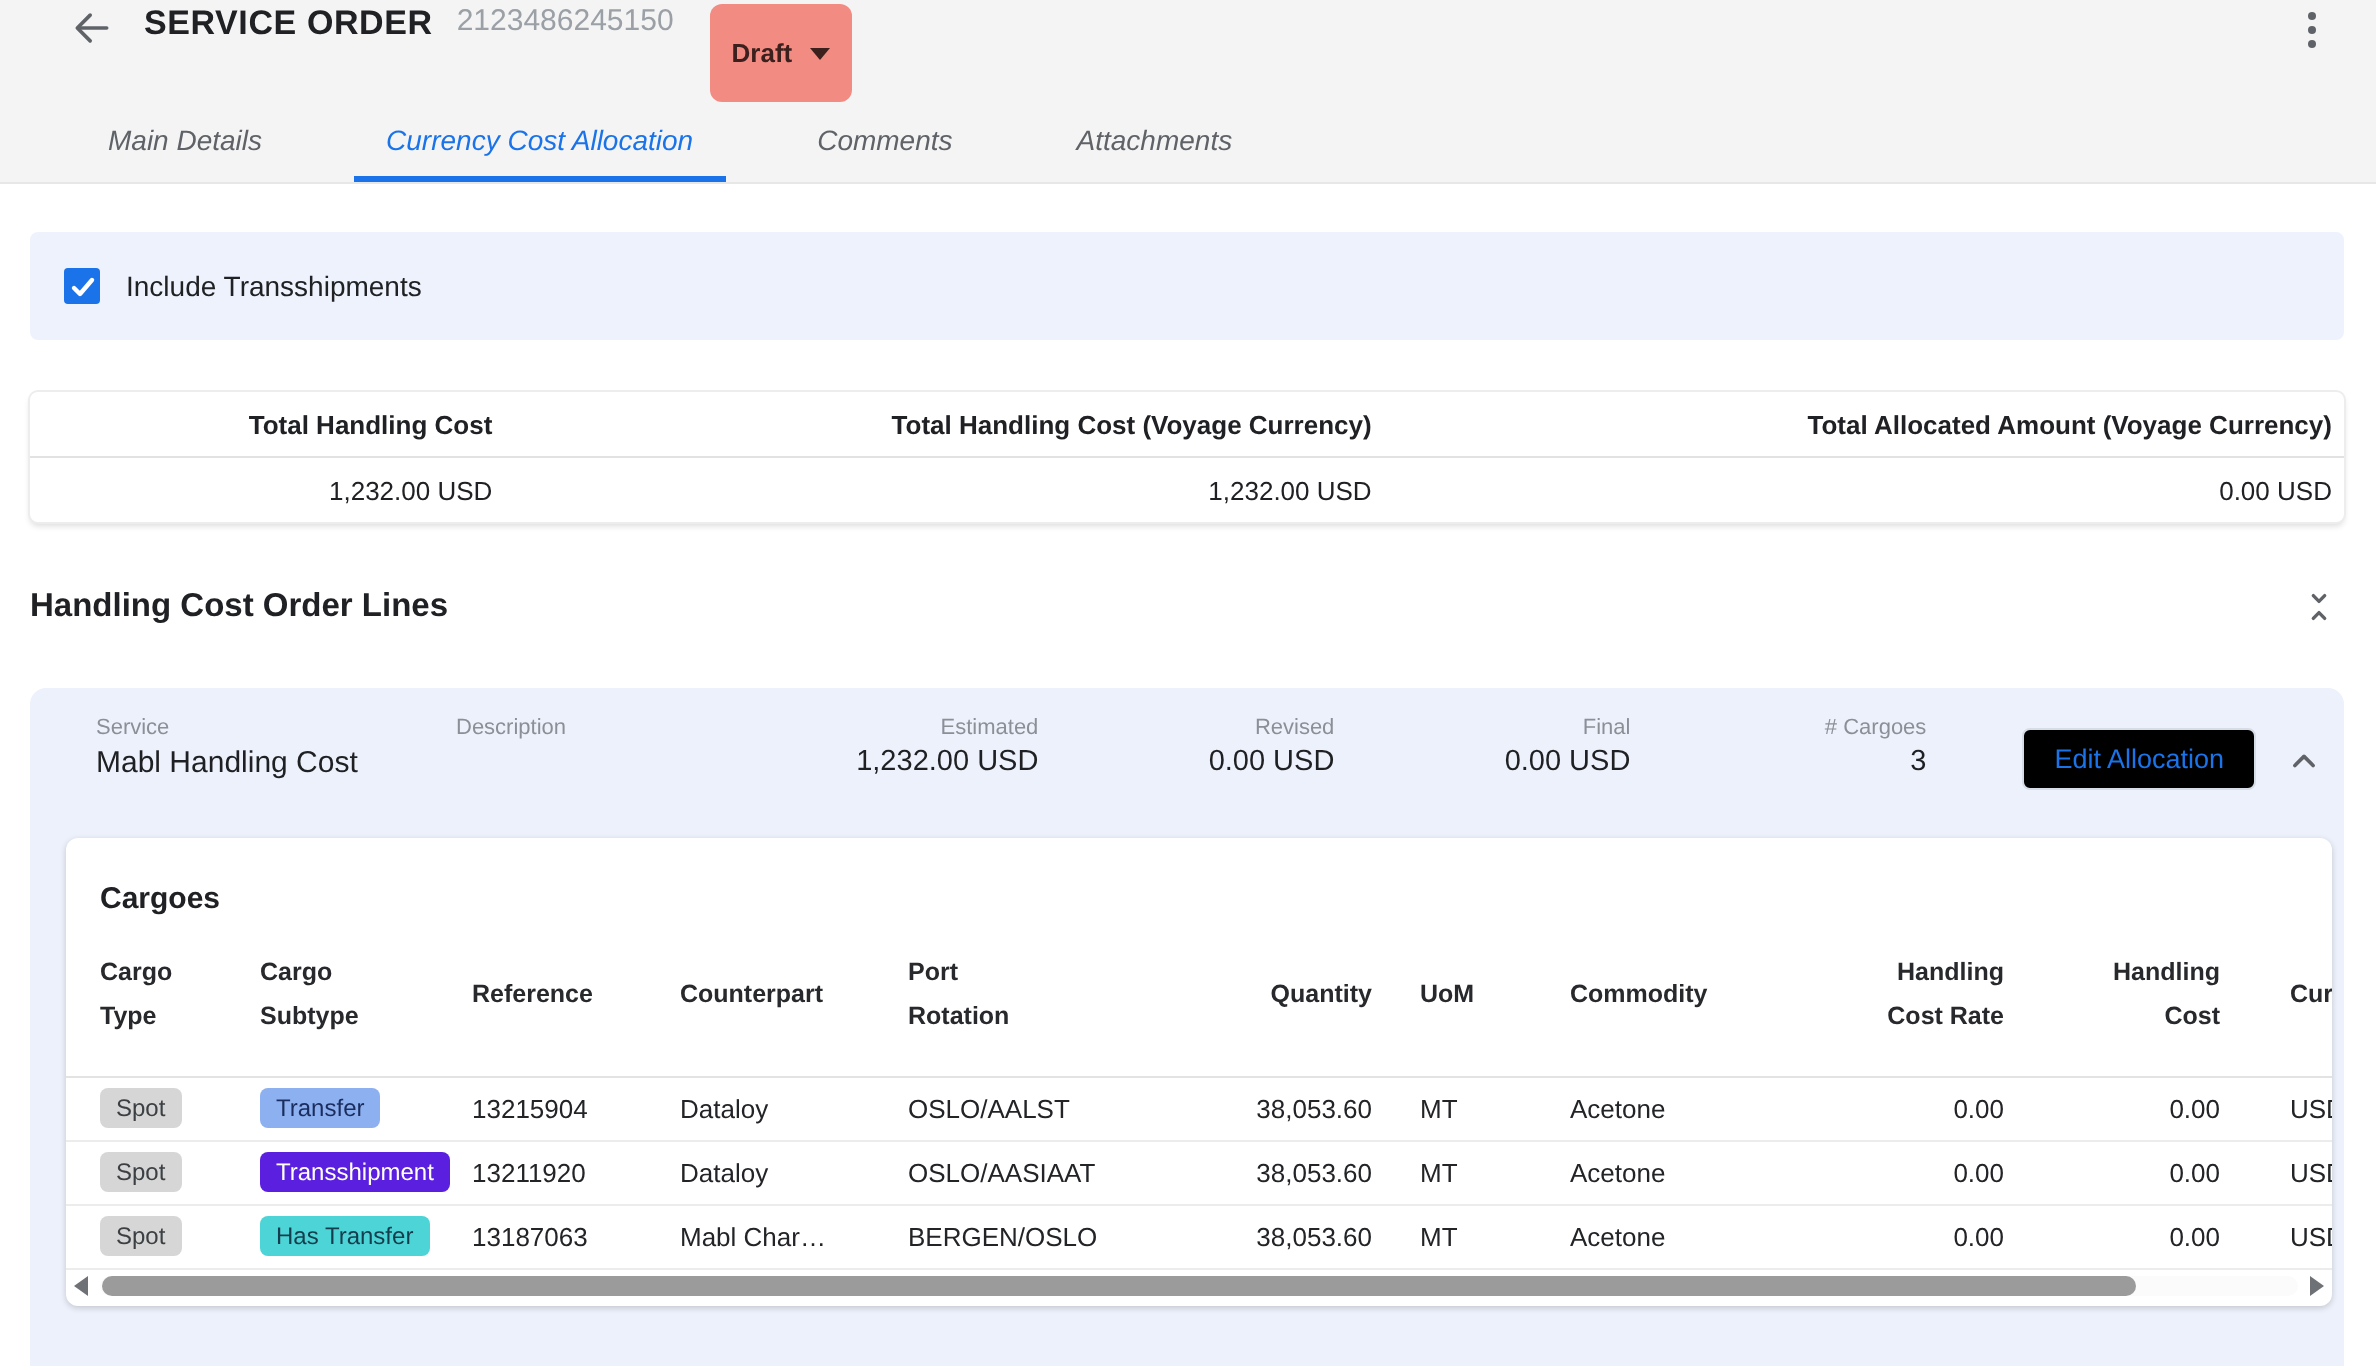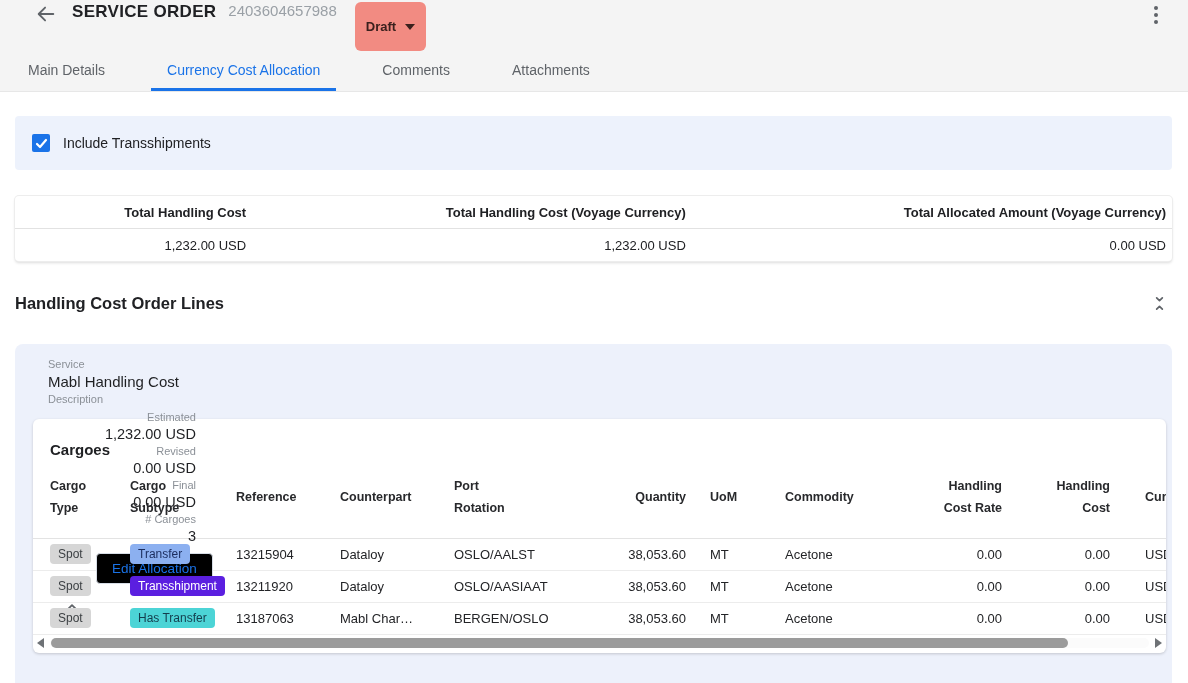--- a/index.html
+++ b/index.html
@@ -14,21 +14,21 @@
   .page-title { font-size:17px; font-weight:700; letter-spacing:.3px; margin-left:14px; }
   .order-number { font-size:15px; color:#9aa0a6; margin-left:12px; }
   .status-badge { display:inline-flex; align-items:center; gap:9px; margin-left:18px;
     background:var(--draft_bg); color:var(--draft_fg); font-size:13px; font-weight:700;
     padding:5px 11px; border-radius:6px; cursor:pointer; }
   .caret-down { width:0; height:0; border-left:5px solid transparent; border-right:5px solid transparent;
     border-top:6px solid var(--draft_fg); }
   .kebab { margin-left:auto; display:flex; flex-direction:column; gap:3px; padding:4px; cursor:pointer; }
   .kebab i { width:4px; height:4px; border-radius:50%; background:#5f6368; }
 
-  .tabs { display:flex; height:40px; padding-left:12px; }
+  .tabs { display:flex; height:40px; padding-left:38px;font-style:italic; }
   .tab { display:flex; align-items:center; padding:0 16px; margin-right:30px; font-size:14px;
     color:#5f6368; cursor:pointer; border-bottom:3px solid transparent; }
   .tab.active { color:var(--accent); font-weight:500; border-bottom-color:var(--accent); }
 
   
   main { padding:24px 16px 0 15px; }
 
   .transship-band { background:var(--band_bg); border-radius:4px; height:54px;
     display:flex; align-items:center; padding:16px 17px; }
   .checkbox { width:18px; height:18px; background:var(--accent); border-radius:2px;
@@ -43,21 +43,21 @@
   .totals-row.head > div { font-weight:700; }
 
   .section-head { display:flex; align-items:center; justify-content:space-between;
     margin:30px 0 29px 0; padding-right:1px; }
   .section-head h2 { font-size:16.5px; font-weight:700; }
   .icon-btn { width:24px; height:24px; display:flex; align-items:center; justify-content:center;
     cursor:pointer; color:#5f6368; }
 
   
   .order-card { background:var(--card_bg); border-radius:8px 8px 0 0; height:400px; }
-  .summary-row { display:flex; align-items:flex-start; padding:11px 8px 0 33px; height:75px;flex-direction:column; }
+  .summary-row { display:flex; align-items:flex-start; padding:11px 8px 0 33px; height:75px; }
   .fld-label { font-size:11px; color:#8b9097; margin-bottom:3px; }
   .fld-value { font-size:15px; color:#1f2023; }
   .f-service { width:180px; padding-top:3px; }
   .f-desc { flex:1; padding-top:3px; }
   .metric { width:148px; text-align:right; padding-top:3px; }
   .metric .fld-value { font-size:14.5px; }
   .edit-btn { margin-left:48px; margin-top:9px; background:#000000; border:1px solid #d7dde6;
     color:var(--accent); font-size:13.5px; font-weight:500; padding:7px 15px; border-radius:4px;
     cursor:pointer; font-family:inherit; white-space:nowrap; }
   .line-collapse { margin-left:12px; margin-top:13px; }
@@ -109,21 +109,21 @@
 
 <header class="topbar">
   <div class="title-row">
     <span class="back-btn">
       <svg width="22" height="22" viewBox="0 0 24 24" fill="none" stroke="currentColor" stroke-width="2" stroke-linecap="round" stroke-linejoin="round">
           <line x1="20" y1="12" x2="5" y2="12"></line>
           <polyline points="11 5 4 12 11 19"></polyline>
         </svg>
     </span>
     <h1 class="page-title">SERVICE ORDER</h1>
-    <span class="order-number">2403604657988</span>
+    <span class="order-number">2123486245150</span>
     <span class="status-badge">
       <span>Draft</span>
       <span class="caret-down"></span>
     </span>
     <span class="kebab">
         <i></i>
         <i></i>
         <i></i>
       </span>
   </div>

